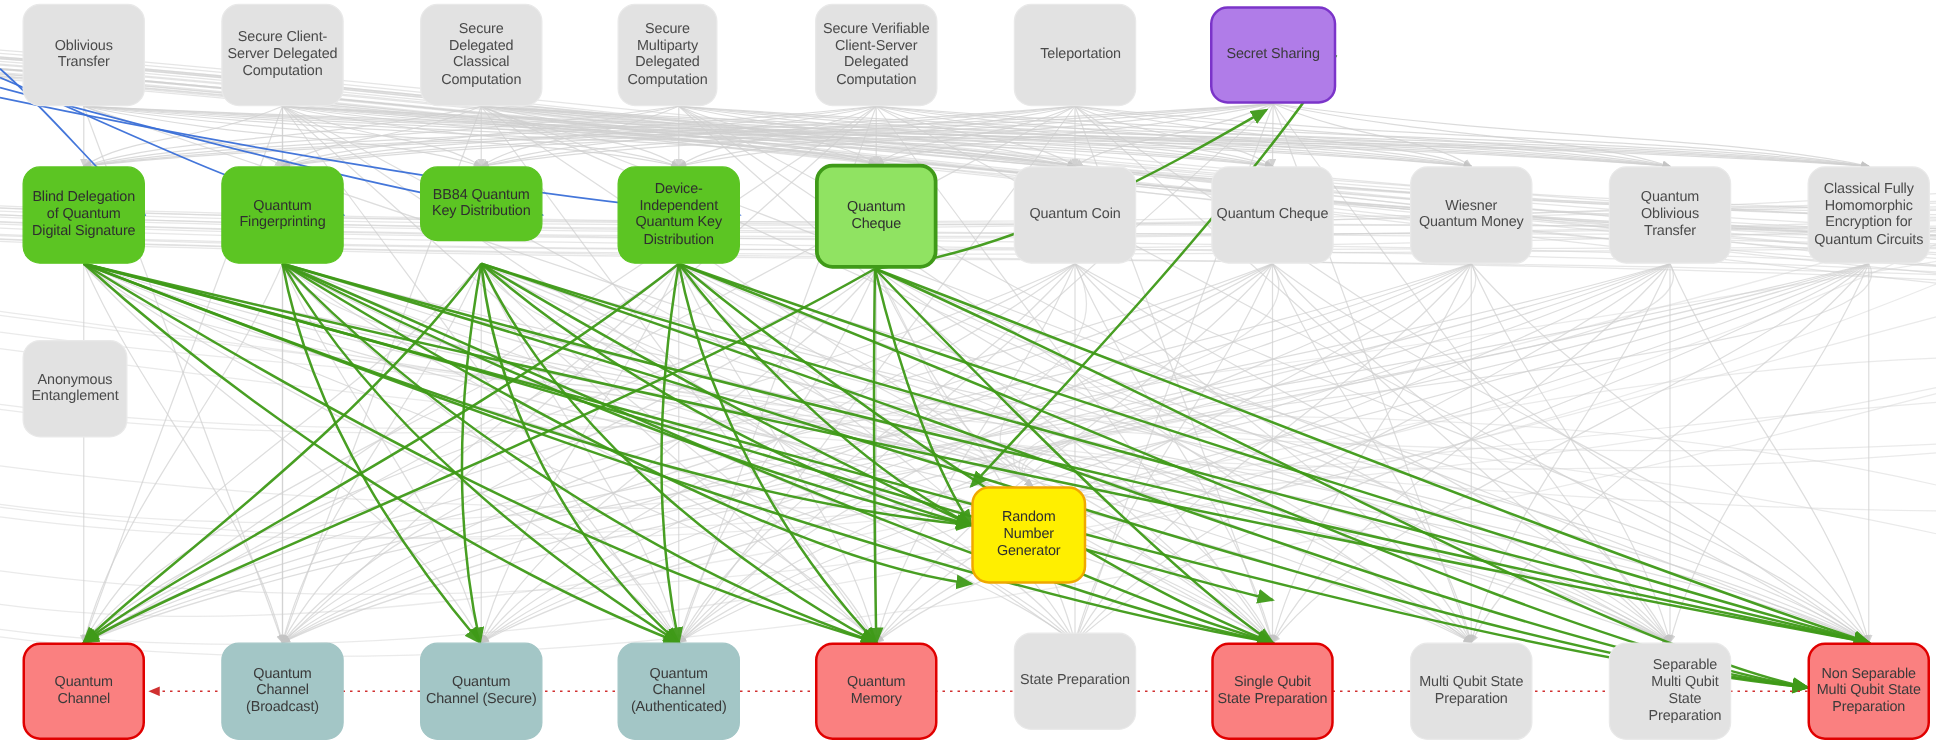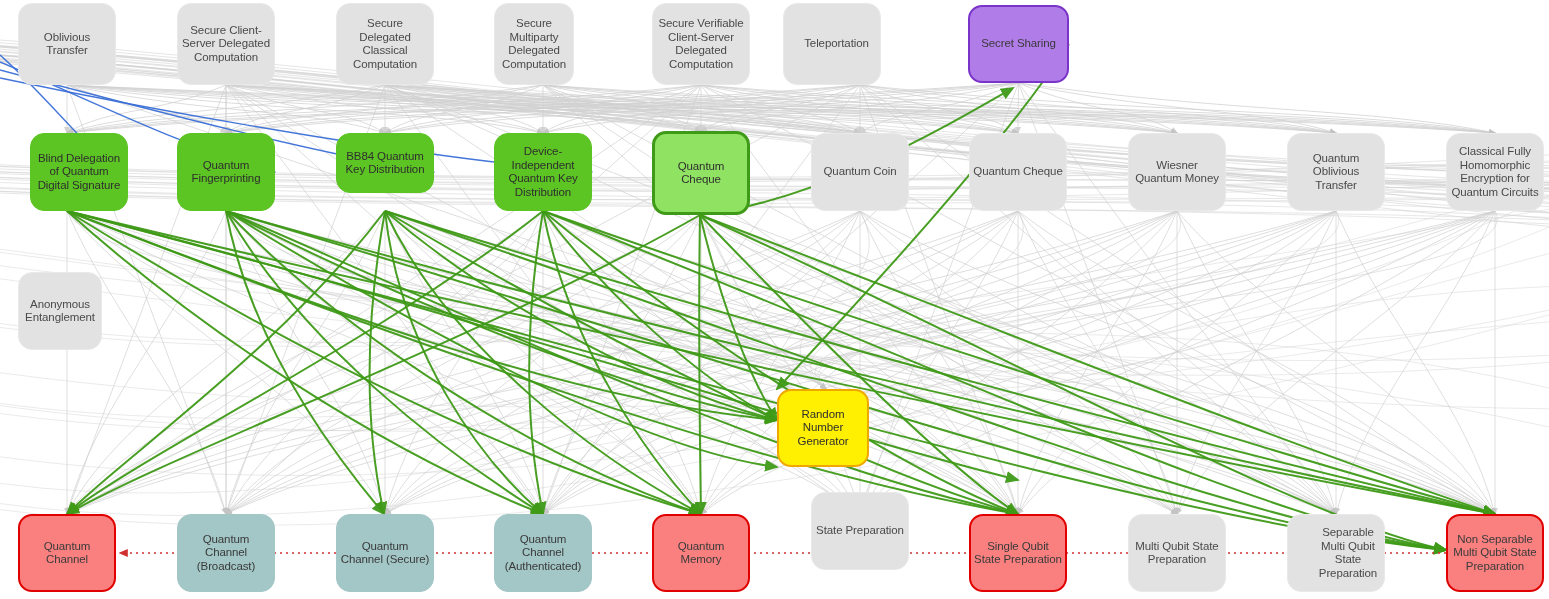--- a/index.html
+++ b/index.html
@@ -371,27 +371,27 @@
       </div>
       <div class="node t-grey" style="left: 336px; top: 3px; width: 98px; height: 82px;">
         <span class="lbl">Secure Delegated Classical Computation</span>
       </div>
       <div class="node t-grey" style="left: 494px; top: 3px; width: 80px; height: 82px;">
         <span class="lbl">Secure Multiparty Delegated Computation</span>
       </div>
       <div class="node t-grey" style="left: 652px; top: 3px; width: 98px; height: 82px;">
         <span class="lbl">Secure Verifiable Client-Server Delegated Computation</span>
       </div>
-      <div class="node t-grey" style="left: 783px; top: 3px; width: 98px; height: 82px; padding-left: 12px;">
+      <div class="node t-grey" style="left: 811px; top: 3px; width: 98px; height: 82px; padding-left: 12px;">
         <span class="lbl">Teleportation</span>
       </div>
       <div class="node t-purple" style="left: 968px; top: 5px; width: 101px; height: 78px;">
         <span class="lbl">Secret Sharing</span>
       </div>
-      <div class="node t-green" style="left: 18px; top: 133px; width: 98px; height: 78px; margin-left: 12px;">
+      <div class="node t-green" style="left: 18px; top: 133px; width: 98px; height: 78px;">
         <span class="lbl">Blind Delegation of Quantum Digital Signature</span>
       </div>
       <div class="node t-green" style="left: 177px; top: 133px; width: 98px; height: 78px;">
         <span class="lbl">Quantum Fingerprinting</span>
       </div>
       <div class="node t-green" style="left: 336px; top: 133px; width: 98px; height: 60px;">
         <span class="lbl">BB84 Quantum Key Distribution</span>
       </div>
       <div class="node t-green" style="left: 494px; top: 133px; width: 98px; height: 78px;">
         <span class="lbl">Device-Independent Quantum Key Distribution</span>
@@ -428,21 +428,21 @@
       </div>
       <div class="node t-teal" style="left: 336px; top: 514px; width: 98px; height: 78px;">
         <span class="lbl">Quantum Channel (Secure)</span>
       </div>
       <div class="node t-teal" style="left: 494px; top: 514px; width: 98px; height: 78px;">
         <span class="lbl">Quantum Channel (Authenticated)</span>
       </div>
       <div class="node t-red" style="left: 652px; top: 514px; width: 98px; height: 78px;">
         <span class="lbl">Quantum Memory</span>
       </div>
-      <div class="node t-grey" style="left: 811px; top: 492px; width: 98px; height: 78px;">
+      <div class="node t-grey" style="left: 811px; top: 506px; width: 98px; height: 78px;">
         <span class="lbl">State Preparation</span>
       </div>
       <div class="node t-red" style="left: 969px; top: 514px; width: 98px; height: 78px;">
         <span class="lbl">Single Qubit State Preparation</span>
       </div>
       <div class="node t-grey" style="left: 1128px; top: 514px; width: 98px; height: 78px;">
         <span class="lbl">Multi Qubit State Preparation</span>
       </div>
       <div class="node t-grey" style="left: 1287px; top: 514px; width: 98px; height: 78px; padding-left: 27px;">
         <span class="lbl">Separable Multi Qubit State Preparation</span>

